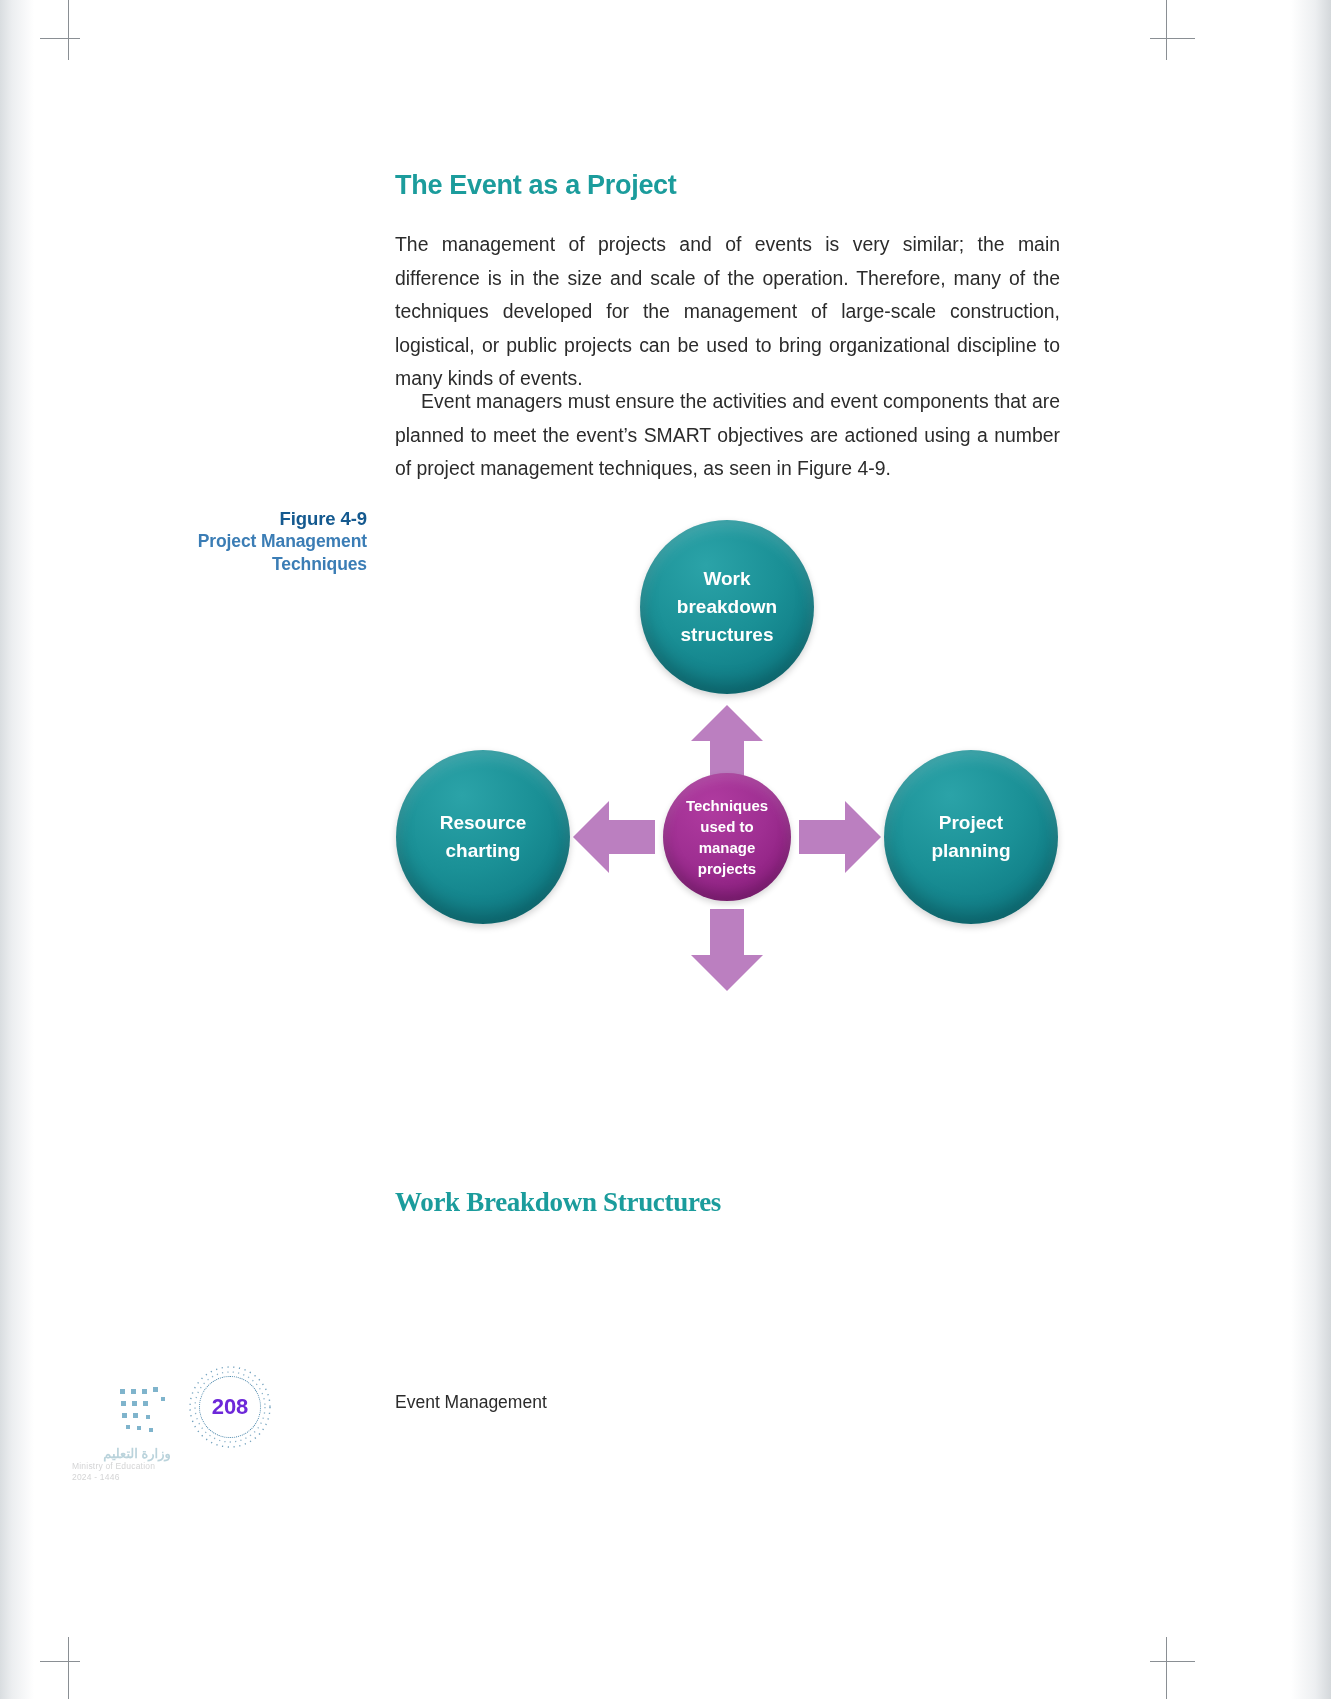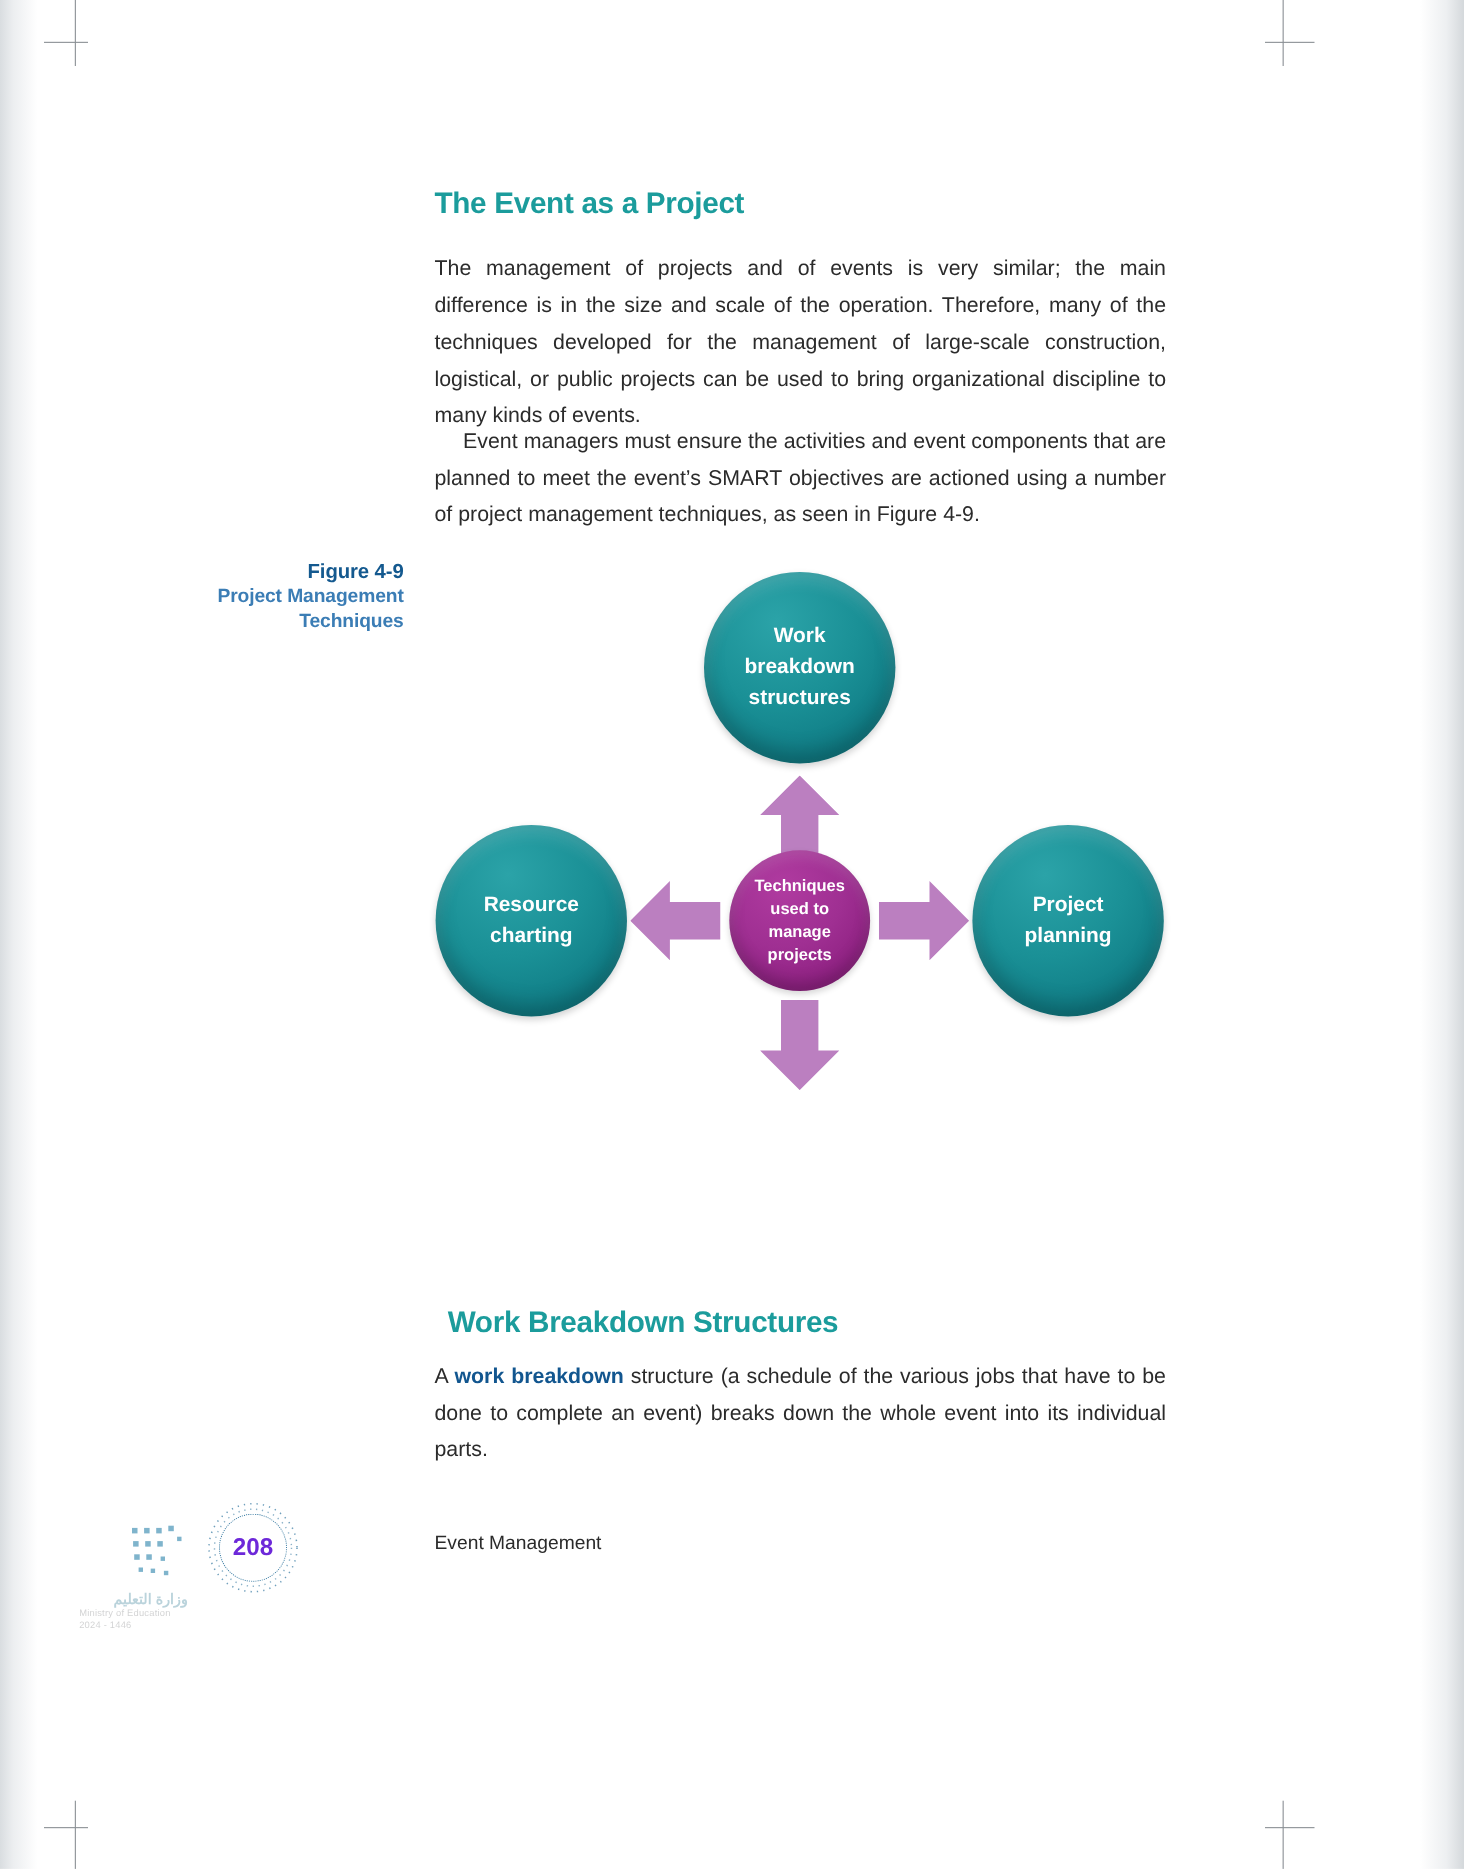--- a/index.html
+++ b/index.html
@@ -308,25 +308,22 @@
 
     <div class="node node-center" style="left:268px; top:268px;">
       <span class="node-label">
         <span>Techniques</span><br>
         <span>used to manage</span><br>
         <span>projects</span>
       </span>
     </div>
   </div>
 
-  <div class="section-heading" style="left:407px; top:1187px;">Work Breakdown Structures</div>
-
-  <div class="body-col" style="top:1235px;">
-    <p><span>A </span><span class="kw">work breakdown</span><span> structure (a schedule of the various jobs that have to be done to complete an event) breaks down the whole event into its individual parts.</span></p>
-  </div>
+  <div class="section-heading" style="left:395px; top:1187px;font-family:Liberation Serif, serif;">Work Breakdown Structures</div>
+
 
   <div class="footer-dots">
     <svg width="70" height="52" viewBox="0 0 70 52">
       <g fill="#7fb4cc">
         <rect x="2" y="4" width="5" height="5"></rect>
         <rect x="13" y="4" width="5" height="5"></rect>
         <rect x="24" y="4" width="5" height="5"></rect>
         <rect x="35" y="2" width="5" height="5"></rect>
         <rect x="3" y="16" width="5" height="5"></rect>
         <rect x="14" y="16" width="5" height="5"></rect>

